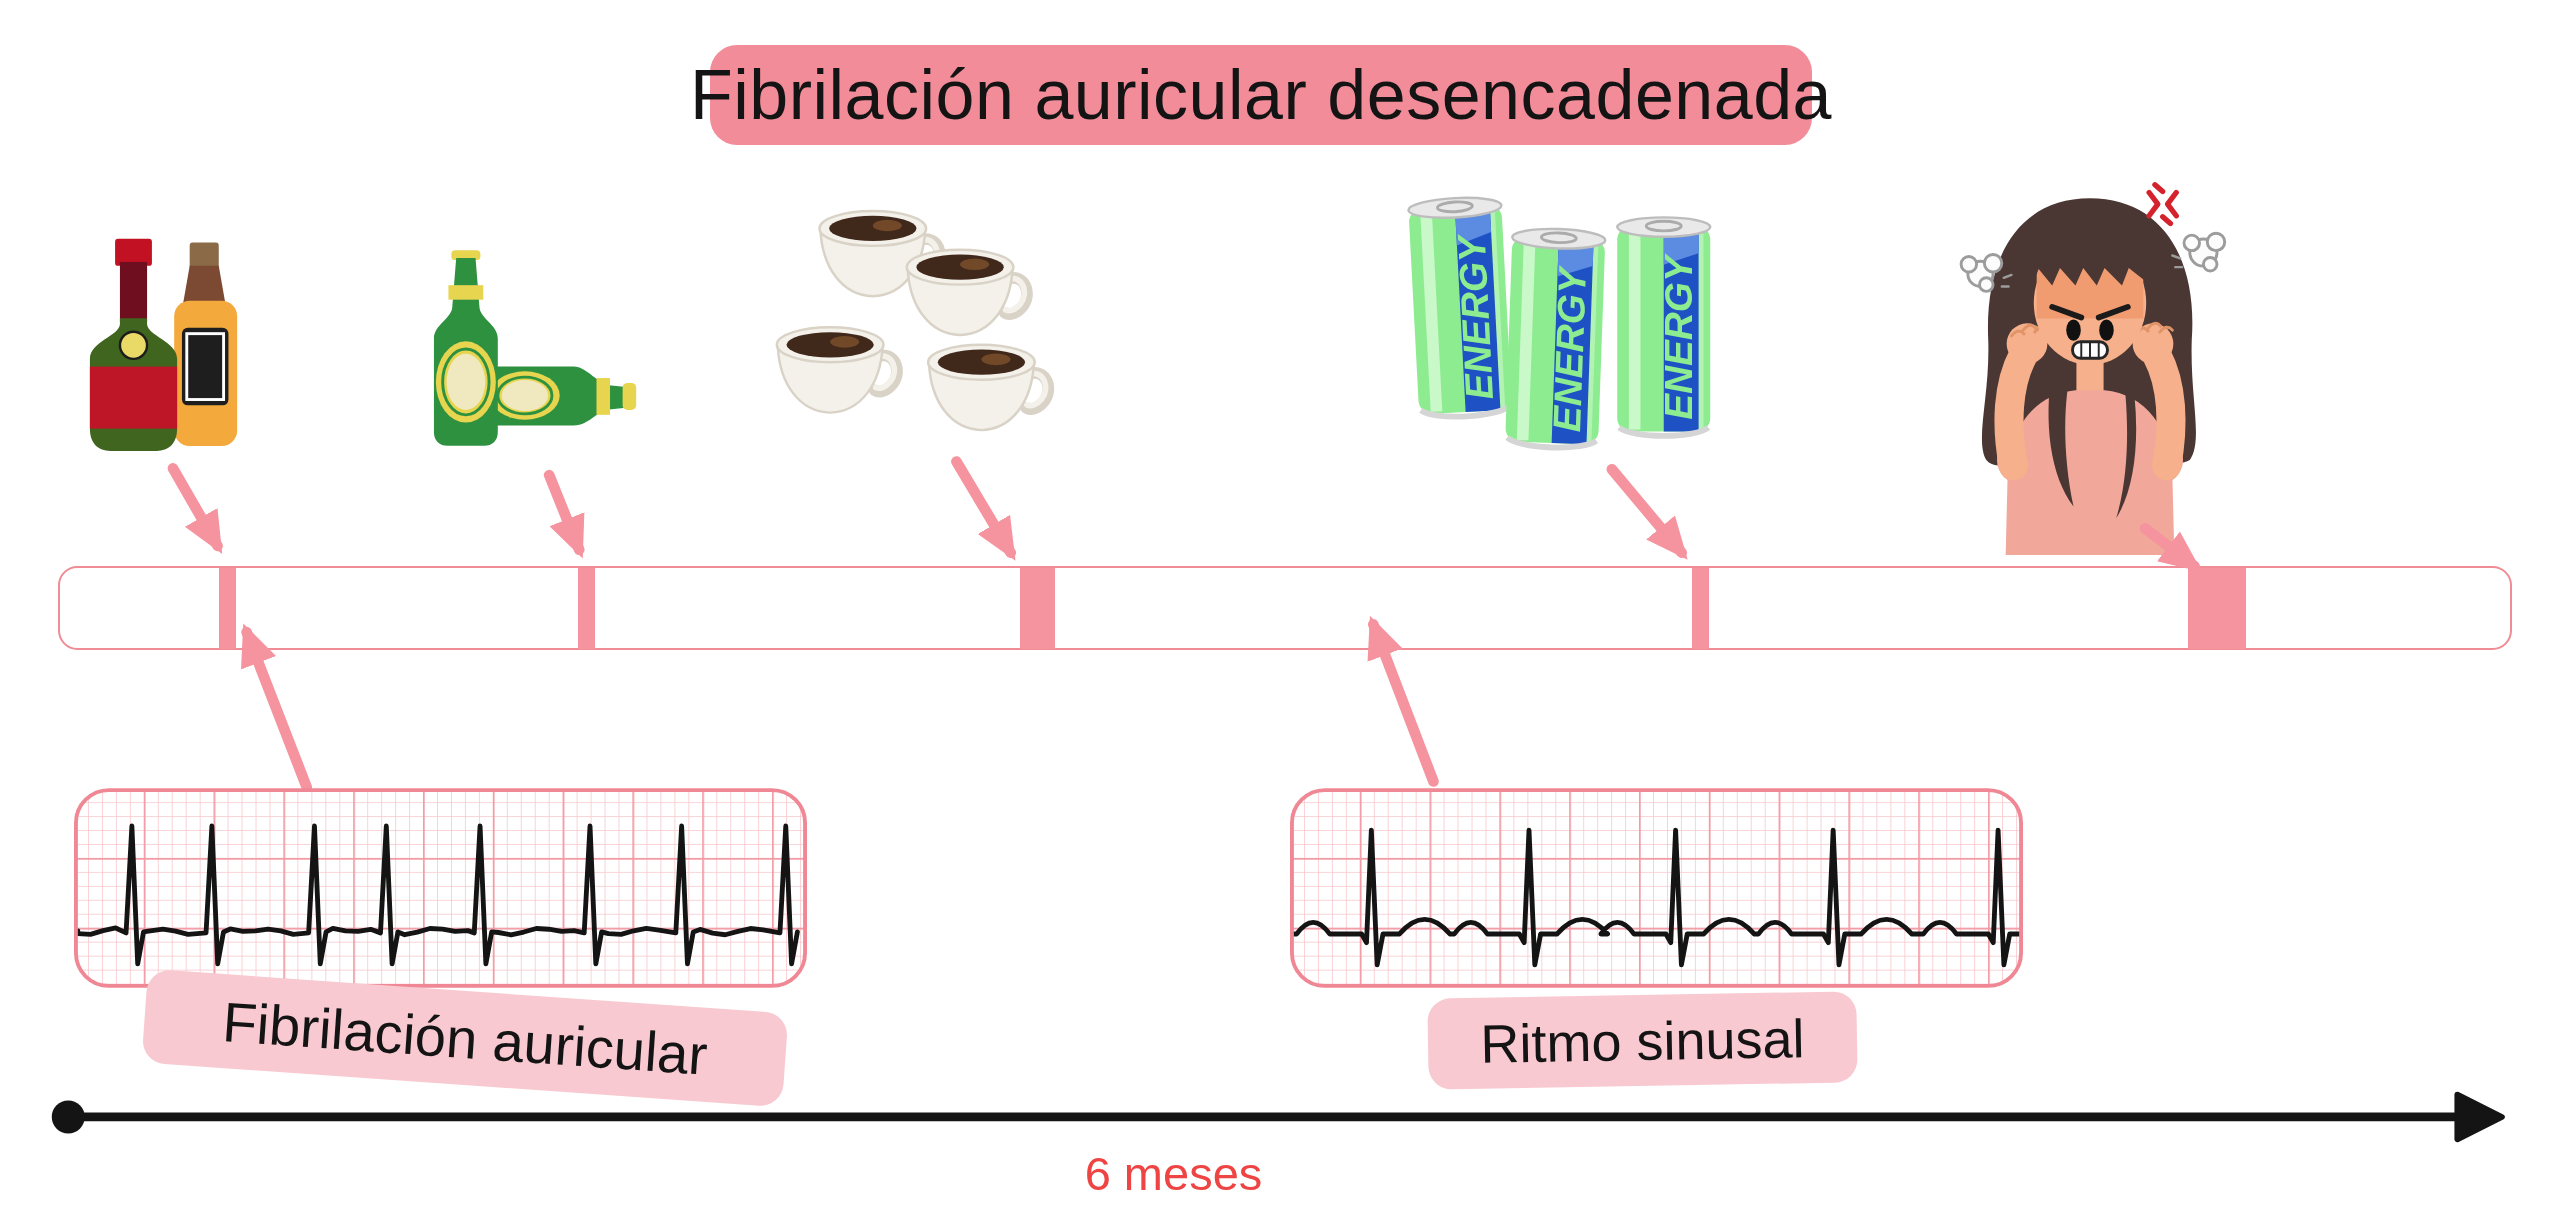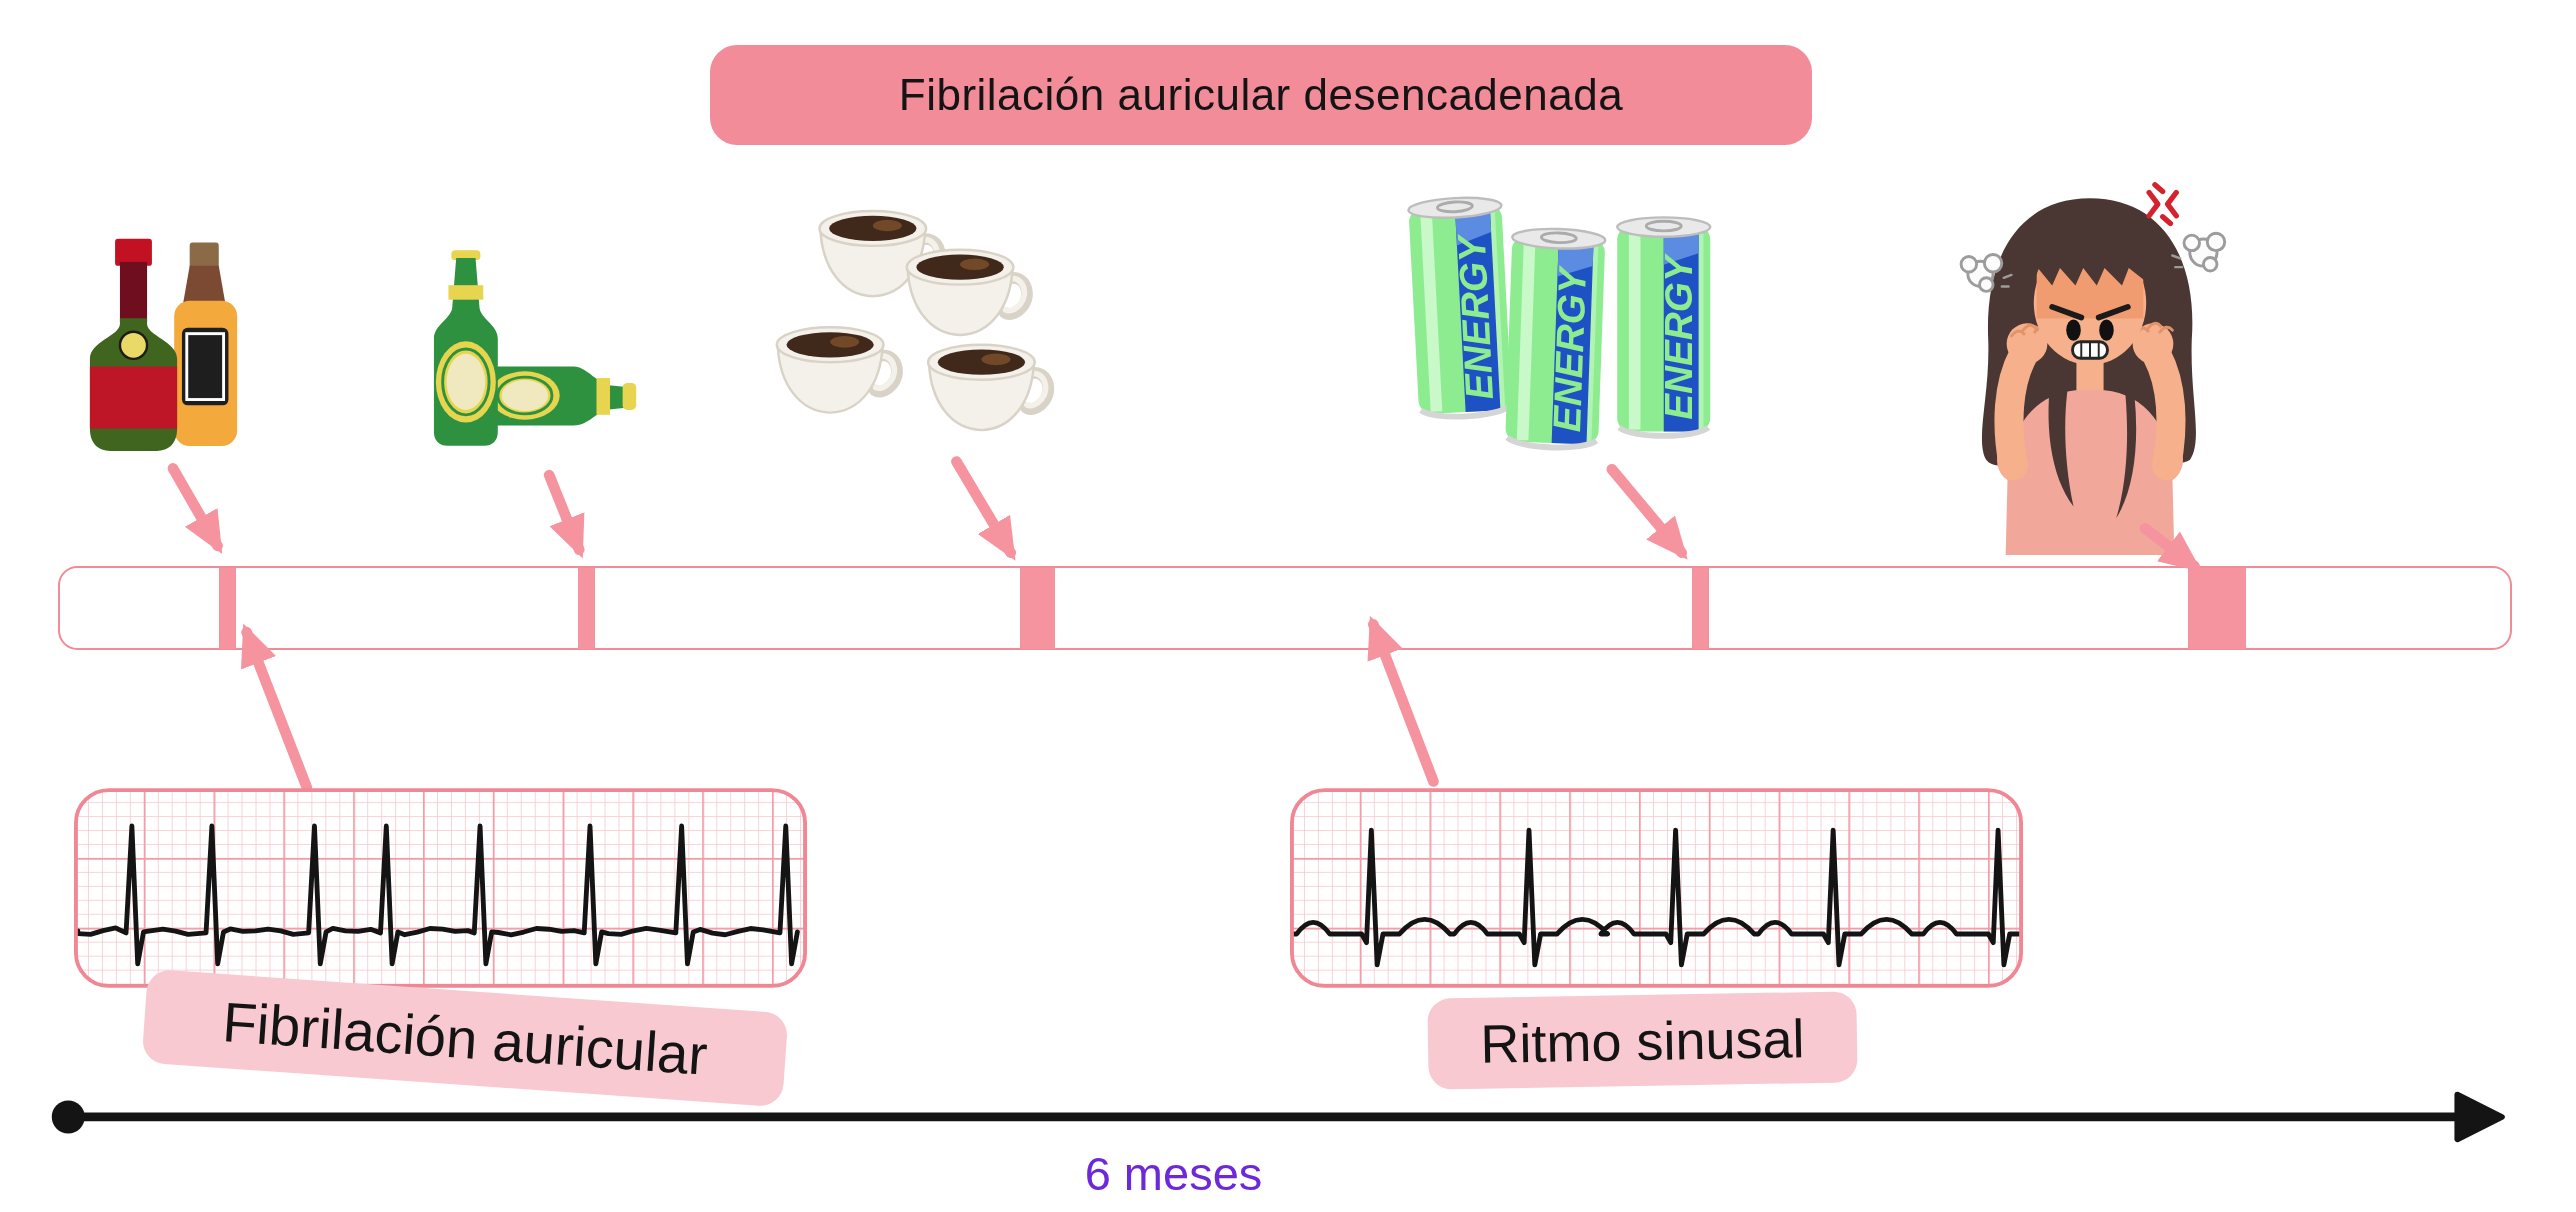--- a/index.html
+++ b/index.html
@@ -4,38 +4,38 @@
 <style>
   html,body{margin:0;padding:0;background:#ffffff;}
   .page{
     position:relative;width:2576px;height:1212px;background:#ffffff;overflow:hidden;
     font-family:"Liberation Sans", sans-serif;color:#141414;
   }
   .title-banner{
     position:absolute;left:710px;top:45px;width:1102px;height:100px;
     background:#F18C98;border-radius:27px;
     display:flex;align-items:center;justify-content:center;
-    font-size:44px;letter-spacing:0.5px;color:#141414;white-space:nowrap;
+    font-size:70px;letter-spacing:0.5px;color:#141414;white-space:nowrap;
   }
   .icon{position:absolute;}
   .timeline-bar{
     position:absolute;left:58px;top:566px;width:2454px;height:84px;
     background:#fff;border:2.9px solid #F08C96;border-radius:19.4px;box-sizing:border-box;
   }
   .marker{position:absolute;top:568px;height:81px;background:#F5939F;}
   .overlay{position:absolute;left:0;top:0;}
   .ecg{position:absolute;}
   .ecg-label{
     position:absolute;background:#F8C9D1;border-radius:23px;
     display:flex;align-items:center;justify-content:center;color:#141414;white-space:nowrap;
   }
   .ecg-label.afib{left:144px;top:991px;width:642px;height:94px;font-size:56px;transform:rotate(4deg);}
   .ecg-label.sinus{left:1428px;top:995px;width:429px;height:91px;font-size:54px;transform:rotate(-1deg);}
   .axis-label{
-    position:absolute;left:0;top:1146px;width:2347px;text-align:center;font-size:47px;color:#6d28d9;
+    position:absolute;left:0;top:1146px;width:2347px;text-align:center;font-size:47px;color:#ef4444;
   }
 </style>
 </head>
 <body>
 
 <div class="page">
 
   <div class="title-banner">
     <span>Fibrilación auricular desencadenada</span>
   </div>

